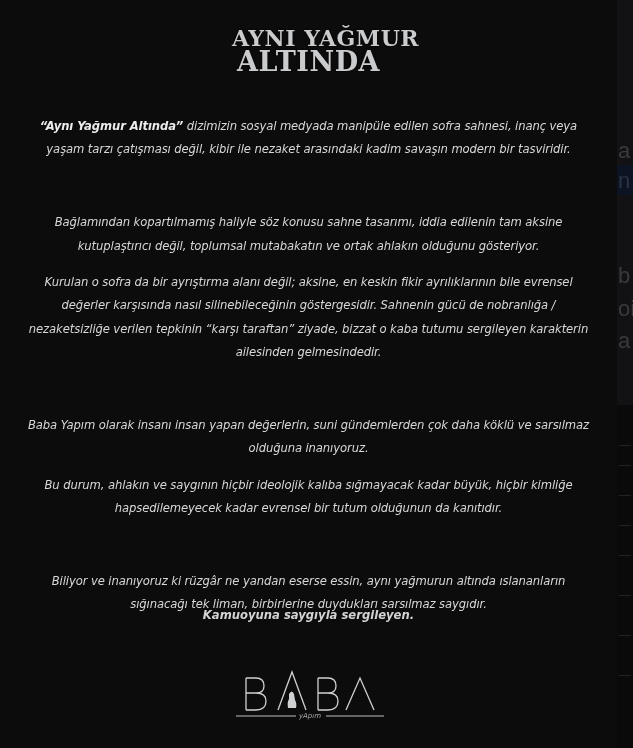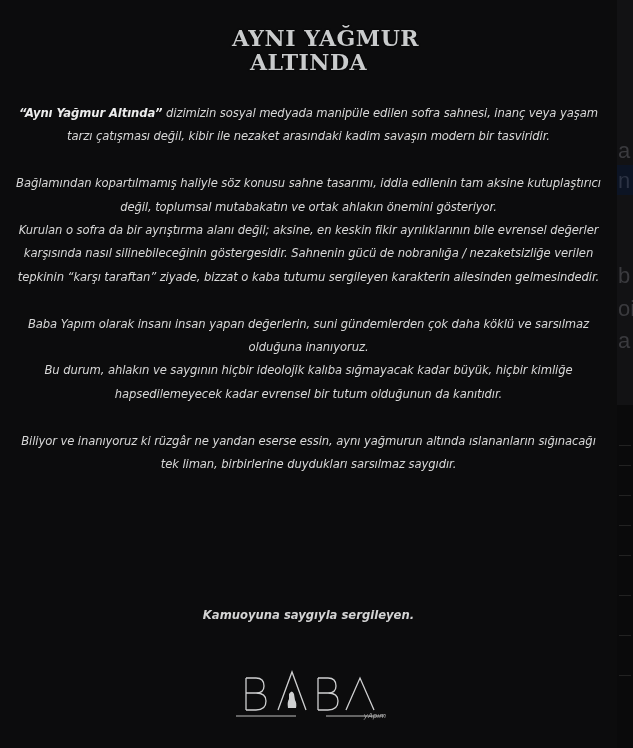--- a/index.html
+++ b/index.html
@@ -23,43 +23,43 @@
       position: absolute; left: 0; top: 0; width: 617px; height: 748px;
       background: #0c0c0d;
     }
     .title {
       position: absolute; left: 0; width: 617px; top: 26px; text-align: center;
       font-family: "DejaVu Serif", serif; font-weight: bold; color: #c9cbcc;
       letter-spacing: 0.5px;
       text-shadow: 0 0 2px #000;
     }
     .title .l1 { font-size: 22px; line-height: 24px; display:block;margin-left:34px; }
-    .title .l2 { font-size: 22px; line-height: 24px; display:block; }
+    .title .l2 { font-size: 27px; line-height: 24px; display:block; }
 
     .body-text {
       position: absolute; left: 12px; width: 593px; top: 102px;
       text-align: center; color: #d8d8d8;
       font-family: "DejaVu Sans", sans-serif; font-style: italic;
       font-size: 11.6px; line-height: 23.4px; letter-spacing: -0.1px;
     }
-    .body-text p { margin: 0; }
+    .body-text p { margin: 13px; }
     .body-text .gap { height: 23.4px; }
     .body-text b { font-weight: bold; color: #ececec; }
     .closing {
       position: absolute; left: 0; width: 617px; top: 608px; text-align: center;
       color: #d4d4d4; font-style: italic; font-weight: bold; font-size: 11.6px;
       font-family: "DejaVu Sans", sans-serif;
     }
 
     .logo {
       position: absolute; left: 234px; top: 668px; width: 152px; height: 56px;
     }
     .logo svg { position: absolute; left: 0; top: 0; }
     .logo .sub {
-      position: absolute; left: 0; width: 152px; top: 44px; text-align: right;
+      position: absolute; left: 0; width: 152px; top: 44px; text-align: center;
       font-size: 7px; color: #a8a8a8; font-style: italic;
     }
   </style>
 </head>
 <body>
 
 <div class="backdrop">
   <span class="frag" style="top:140px">a</span>
   <div class="navy"></div>
   <span class="frag" style="top:170px;color:#2c3344">n</span>
@@ -80,21 +80,21 @@
 
 <div class="lightbox">
   <div class="title">
     <span class="l1">AYNI YAĞMUR</span>
     <span class="l2">ALTINDA</span>
   </div>
 
   <div class="body-text">
     <p><b>“Aynı Yağmur Altında”</b><span> dizimizin sosyal medyada manipüle edilen sofra sahnesi, inanç veya yaşam tarzı çatışması değil, kibir ile nezaket arasındaki kadim savaşın modern bir tasviridir.</span></p>
     <div class="gap"></div>
-    <p>Bağlamından kopartılmamış haliyle söz konusu sahne tasarımı, iddia edilenin tam aksine kutuplaştırıcı değil, toplumsal mutabakatın ve ortak ahlakın önemini gösteriyor.</p>
+    <p>Bağlamından kopartılmamış haliyle söz konusu sahne tasarımı, iddia edilenin tam aksine kutuplaştırıcı değil, toplumsal mutabakatın ve ortak ahlakın olduğunu gösteriyor.</p>
     <p>Kurulan o sofra da bir ayrıştırma alanı değil; aksine, en keskin fikir ayrılıklarının bile evrensel değerler karşısında nasıl silinebileceğinin göstergesidir. Sahnenin gücü de nobranlığa / nezaketsizliğe verilen tepkinin “karşı taraftan” ziyade, bizzat o kaba tutumu sergileyen karakterin ailesinden gelmesindedir.</p>
     <div class="gap"></div>
     <p>Baba Yapım olarak insanı insan yapan değerlerin, suni gündemlerden çok daha köklü ve sarsılmaz olduğuna inanıyoruz.</p>
     <p>Bu durum, ahlakın ve saygının hiçbir ideolojik kalıba sığmayacak kadar büyük, hiçbir kimliğe hapsedilemeyecek kadar evrensel bir tutum olduğunun da kanıtıdır.</p>
     <div class="gap"></div>
     <p>Biliyor ve inanıyoruz ki rüzgâr ne yandan eserse essin, aynı yağmurun altında ıslananların sığınacağı tek liman, birbirlerine duydukları sarsılmaz saygıdır.</p>
   </div>
 
   <div class="closing">Kamuoyuna saygıyla sergileyen.</div>
 

